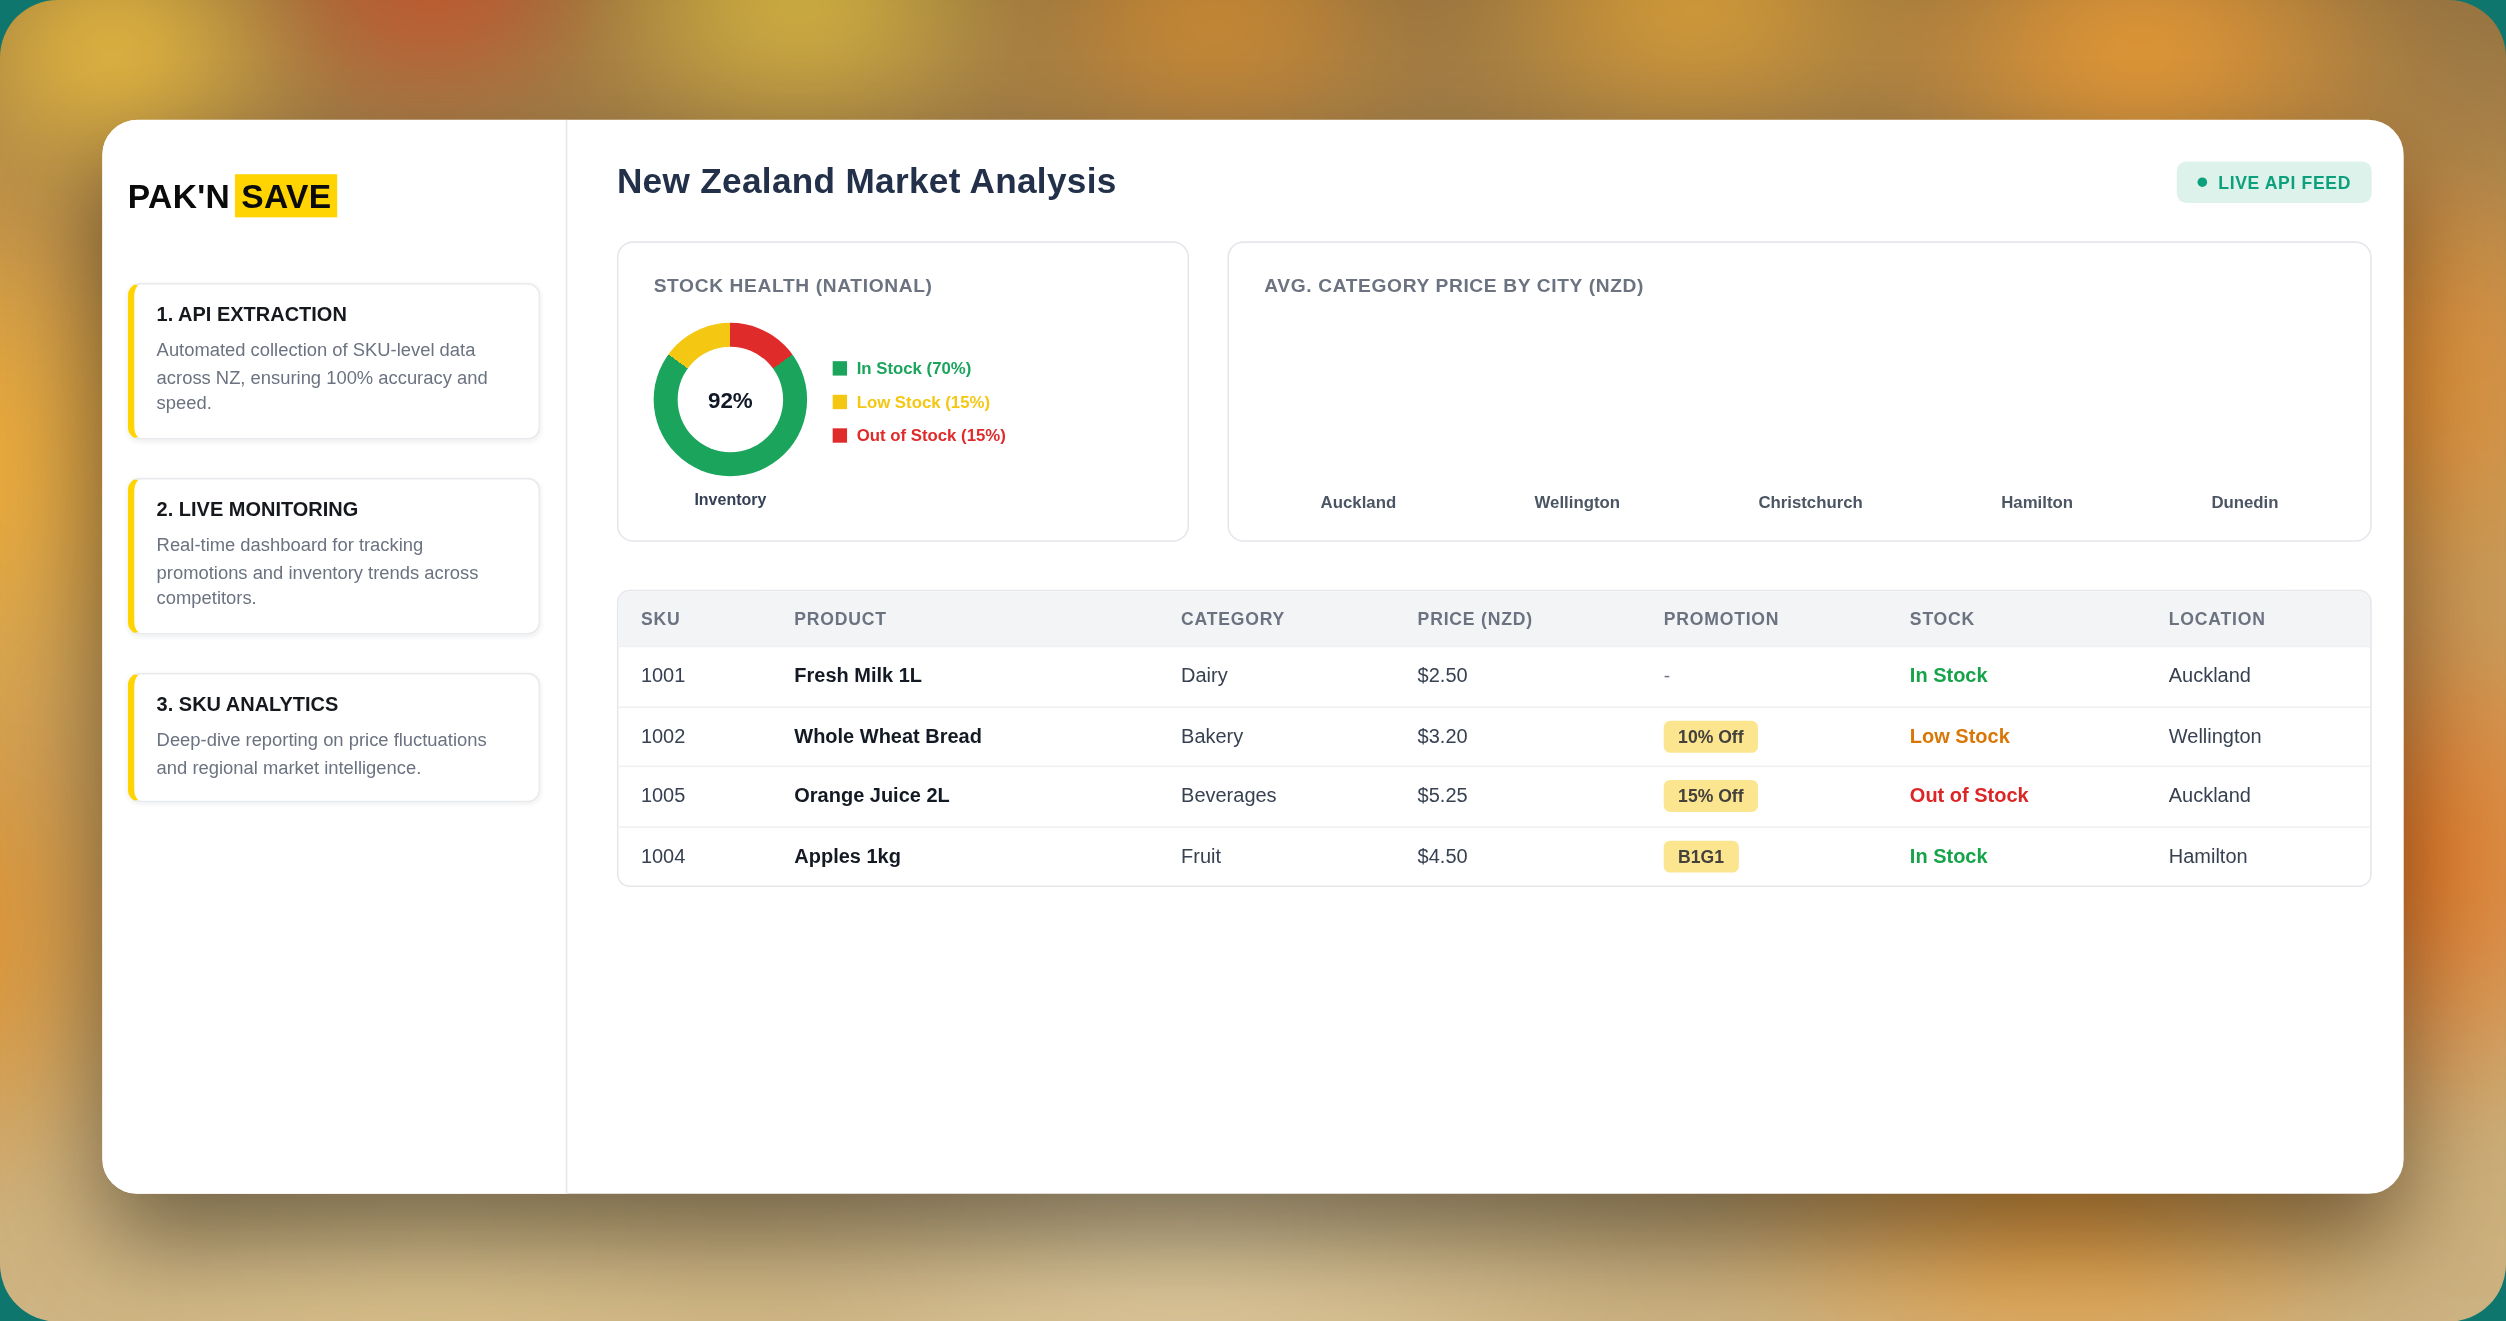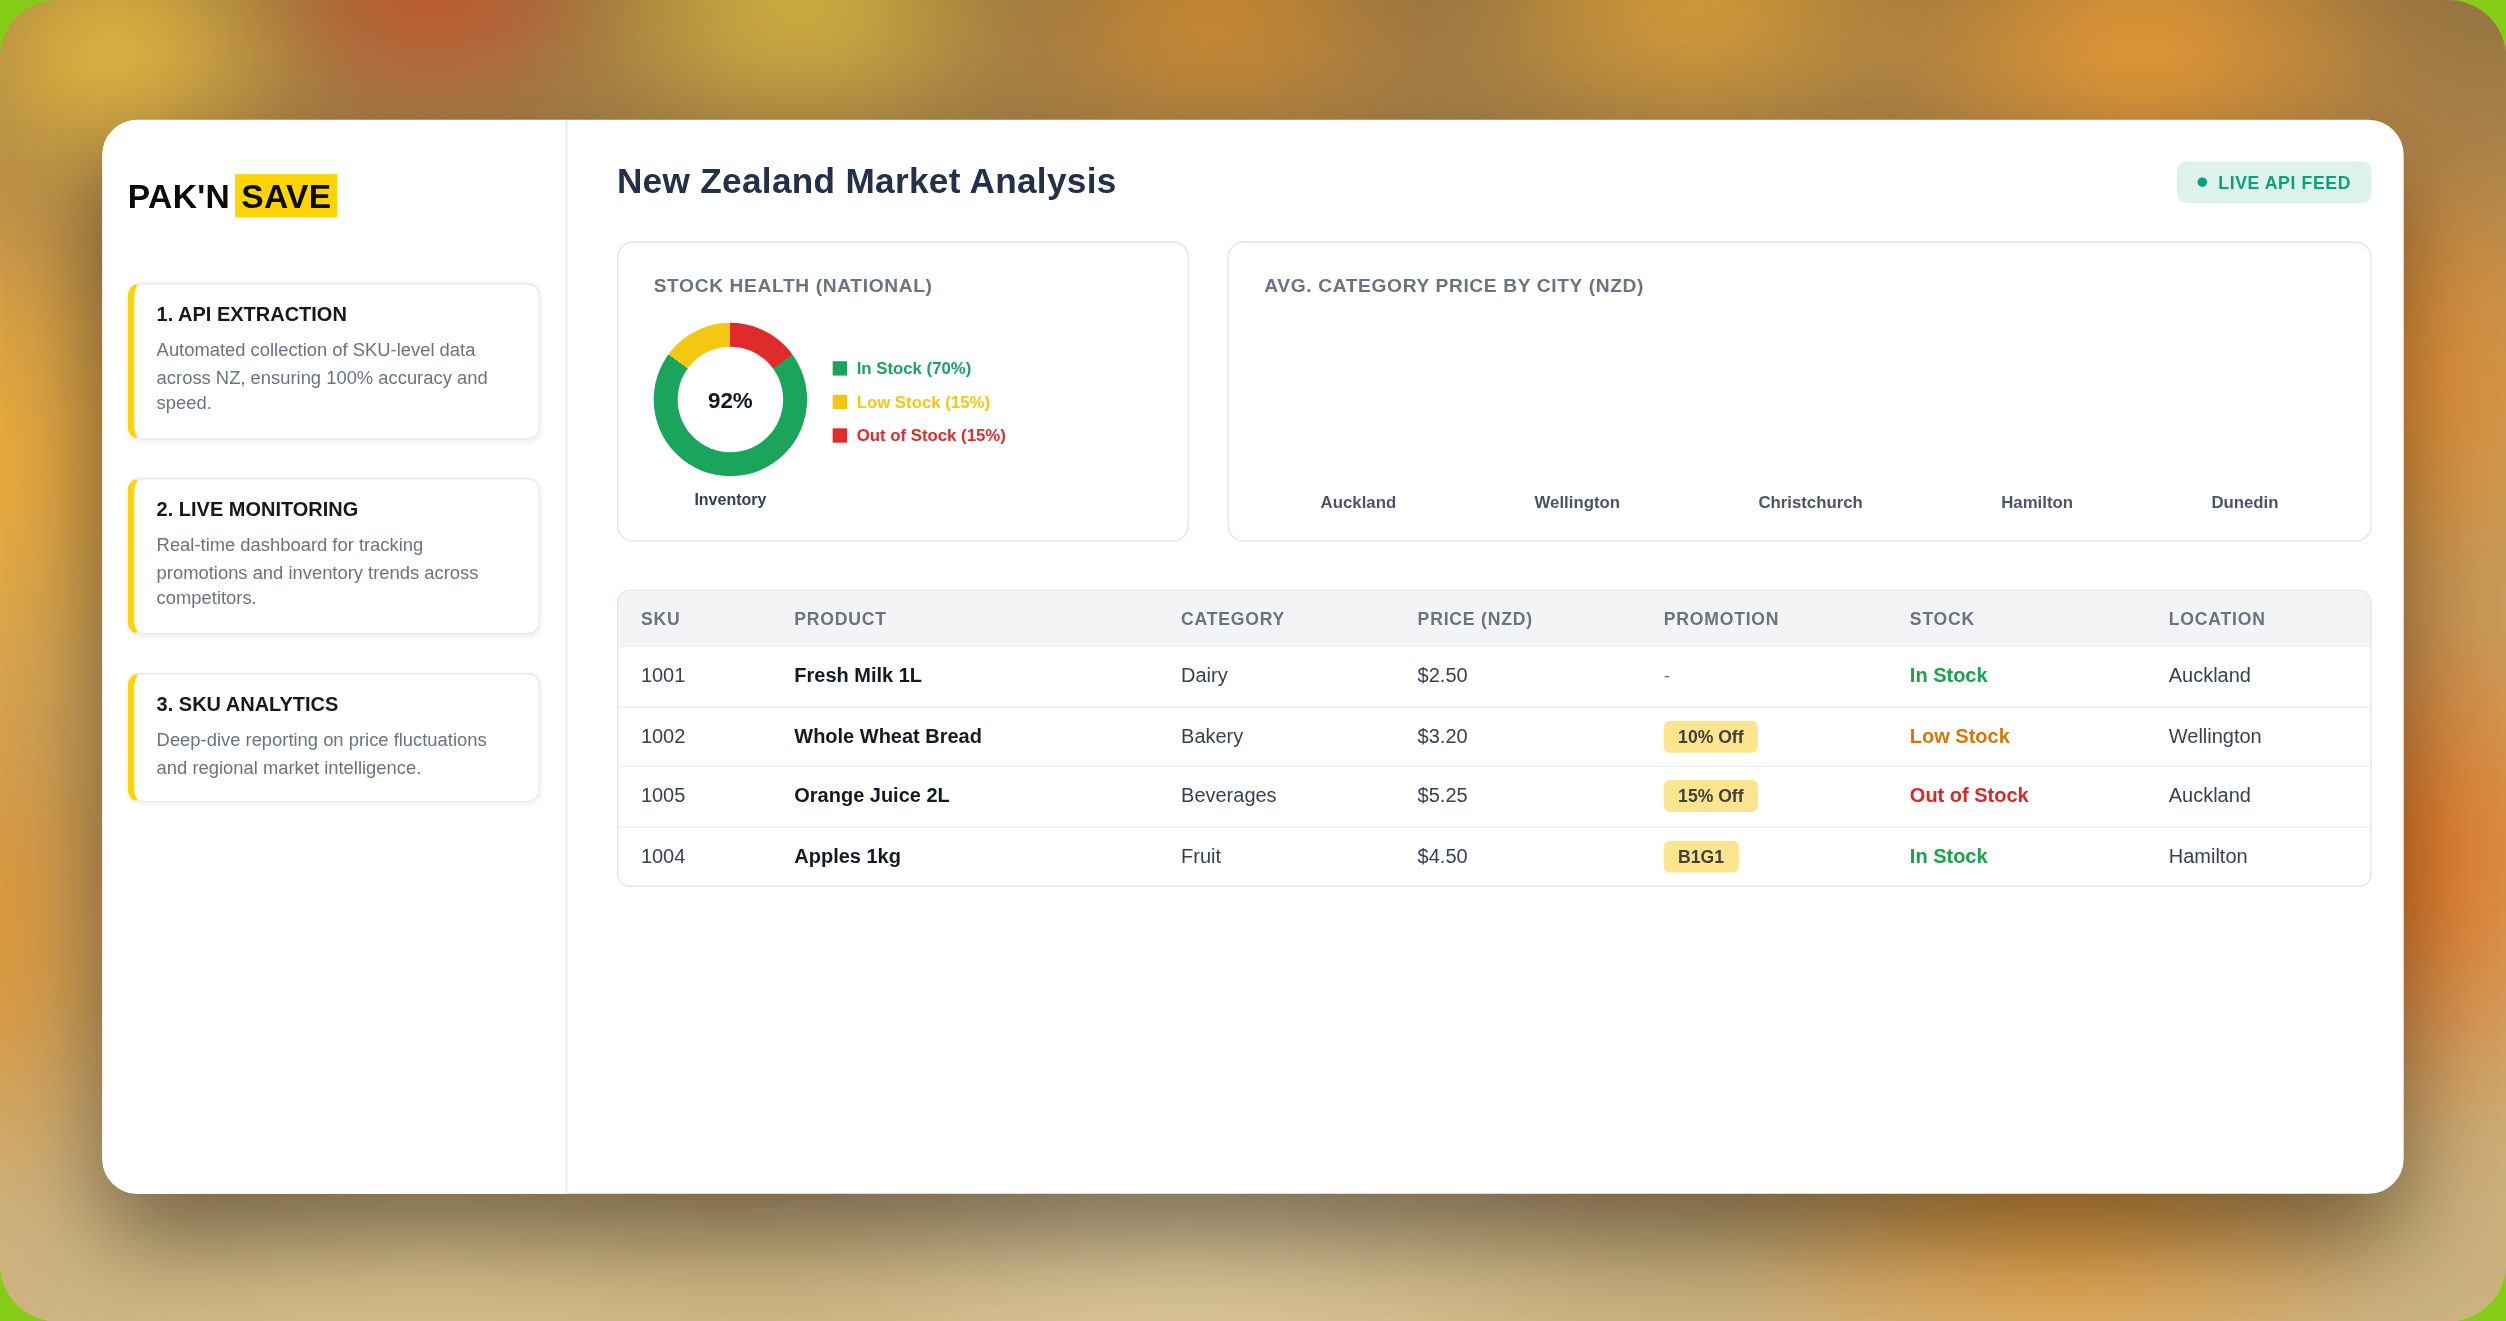--- a/index.html
+++ b/index.html
@@ -1,19 +1,19 @@
 <!DOCTYPE html>
 <html><head>
 <meta charset="utf-8">
 <style>
   * { margin:0; padding:0; box-sizing:border-box; }
   html,body { background:#050505; }
   body { width:2506px; height:1321px; overflow:hidden; font-family:"Liberation Sans","DejaVu Sans",sans-serif; }
 
-  .viewport { position:relative; width:2506px; height:1321px; overflow:hidden; background:#84cc16; }
+  .viewport { position:relative; width:2506px; height:1321px; overflow:hidden; background:#0f766e; }
   .scale { position:absolute; left:0; top:0; width:1568px; height:827px; transform:scale(1.59821); transform-origin:0 0; }
 
   
   .bg { position:absolute; inset:0; border-radius:36px; overflow:hidden; }
   .bg-paint { position:absolute; inset:-60px; filter:blur(26px);
     background:
       radial-gradient(190px 150px at 130px 90px,#ecbf3e 0%,rgba(236,191,62,0) 70%),
       radial-gradient(170px 130px at 330px 50px,#c9522d 0%,rgba(201,82,45,0) 70%),
       radial-gradient(220px 150px at 560px 60px,#d8b93f 0%,rgba(216,185,63,0) 70%),
       radial-gradient(200px 140px at 820px 70px,#cf8a30 0%,rgba(207,138,48,0) 70%),

